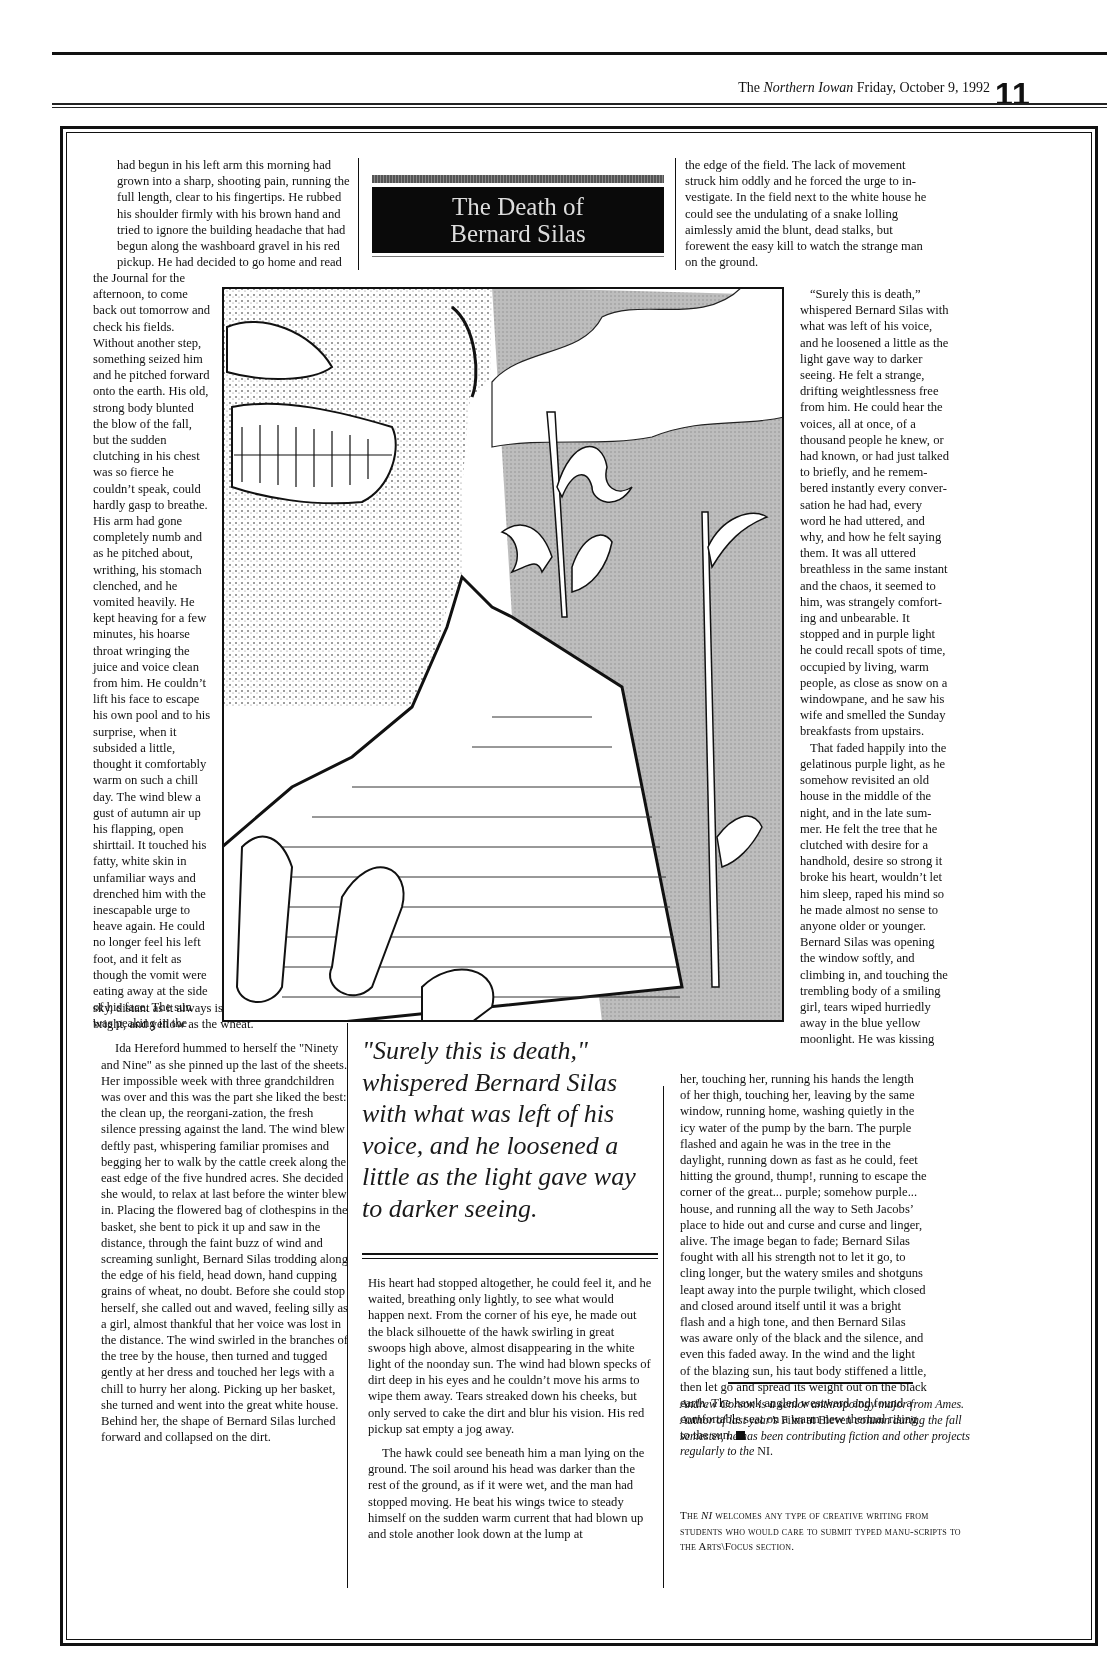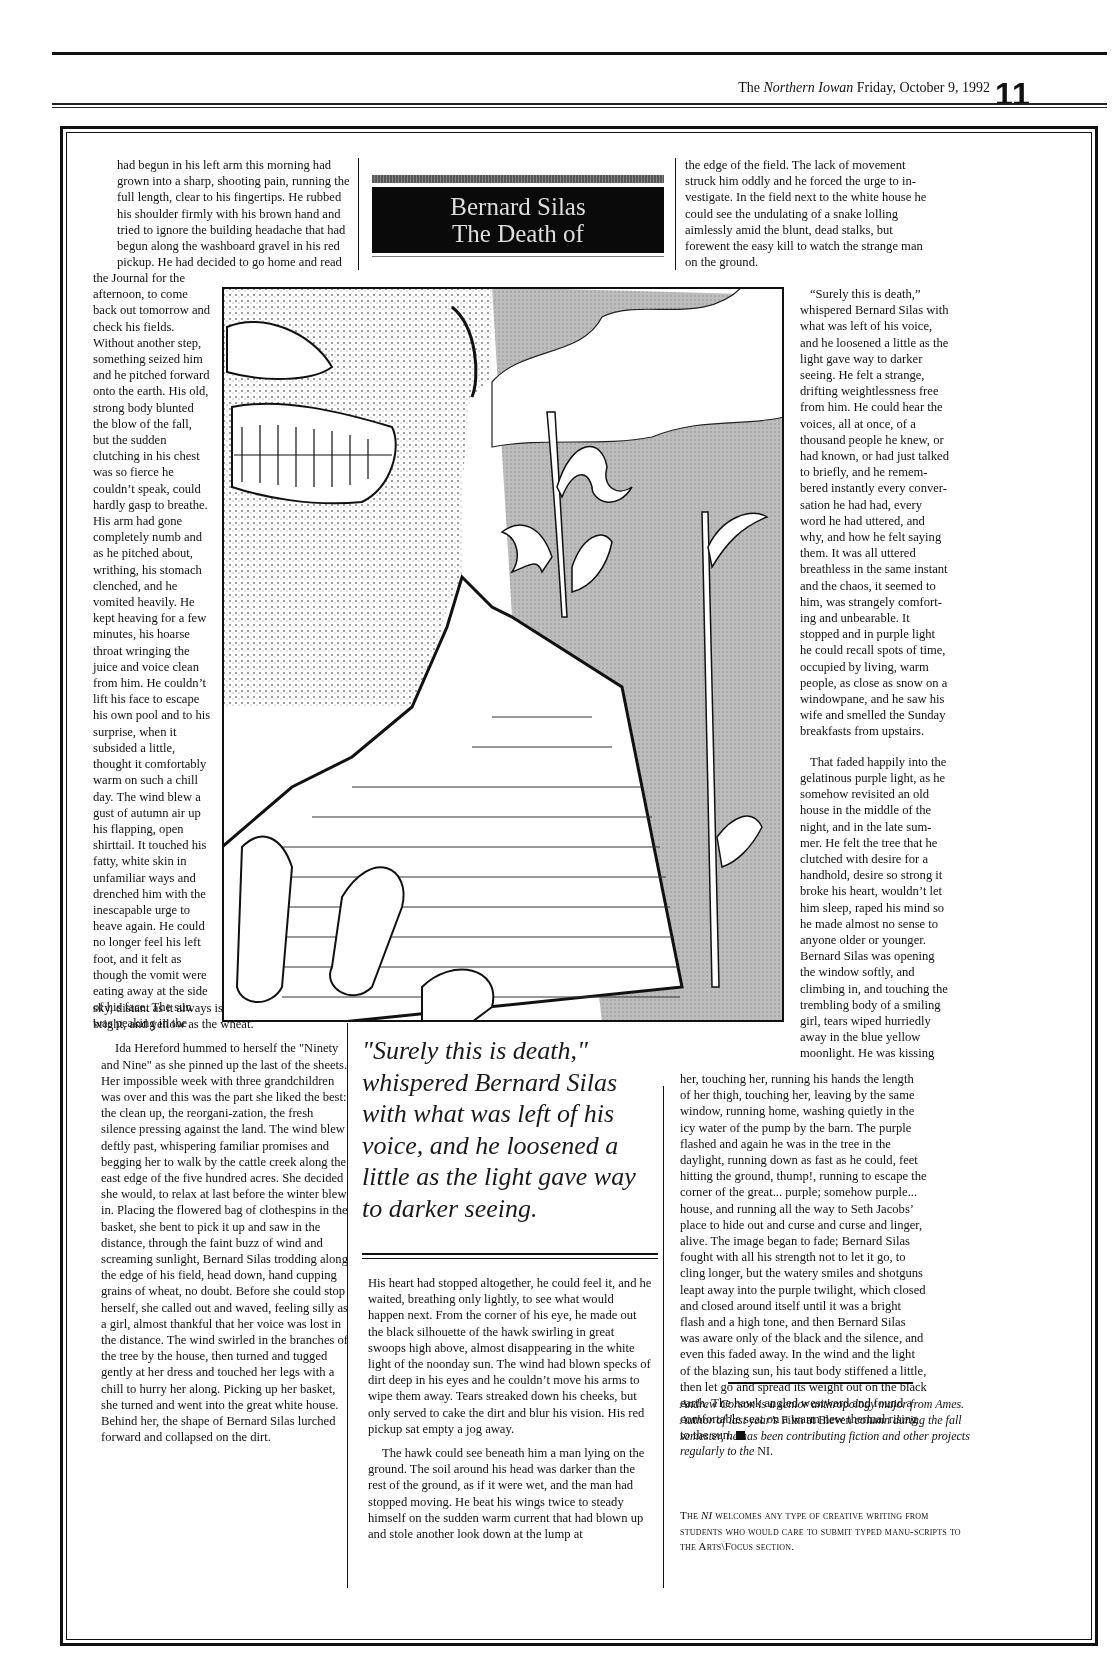--- a/index.html
+++ b/index.html
@@ -115,22 +115,22 @@
   <p class="indent">Ida Hereford hummed to herself the "Ninety and Nine" as she pinned up the last of the sheets. Her impossible week with three grandchildren was over and this was the part she liked the best: the clean up, the reorgani-zation, the fresh silence pressing against the land. The wind blew deftly past, whispering familiar promises and begging her to walk by the cattle creek along the east edge of the five hundred acres. She decided she would, to relax at last before the winter blew in. Placing the flowered bag of clothespins in the basket, she bent to pick it up and saw in the distance, through the faint buzz of wind and screaming sunlight, Bernard Silas trodding along the edge of his field, head down, hand cupping grains of wheat, no doubt. Before she could stop herself, she called out and waved, feeling silly as a girl, almost thankful that her voice was lost in the distance. The wind swirled in the branches of the tree by the house, then turned and tugged gently at her dress and touched her legs with a chill to hurry her along. Picking up her basket, she turned and went into the great white house. Behind her, the shape of Bernard Silas lurched forward and collapsed on the dirt.</p>
 </div>
 
 <div class="abs vrule" style="left:358px;top:158px;height:112px;"></div>
 <div class="abs vrule" style="left:675px;top:158px;height:112px;"></div>
 <div class="abs vrule" style="left:347px;top:1023px;height:565px;"></div>
 <div class="abs vrule" style="left:663px;top:1086px;height:502px;"></div>
 
 <div class="abs title-bar"></div>
 <div class="abs title-box">
+  <div>The Death of</div>
   <div>Bernard Silas</div>
-  <div>The Death of</div>
 </div>
 <div class="abs title-under"></div>
 
 <svg class="abs illus" viewBox="0 0 562 735">
   <defs>
     <pattern id="dots" width="4" height="4" patternUnits="userSpaceOnUse">
       <rect width="4" height="4" fill="#bdbdbd"></rect>
         <circle cx="1" cy="1" r="0.7" fill="#8a8a8a"></circle>
     </pattern>
     <pattern id="stipple" width="6" height="6" patternUnits="userSpaceOnUse">
@@ -223,21 +223,21 @@
     <div>and the chaos, it seemed to</div>
     <div>him, was strangely comfort-</div>
     <div>ing and unbearable. It</div>
     <div>stopped and in purple light</div>
     <div>he could recall spots of time,</div>
     <div>occupied by living, warm</div>
     <div>people, as close as snow on a</div>
     <div>windowpane, and he saw his</div>
     <div>wife and smelled the Sunday</div>
     <div>breakfasts from upstairs.</div>
-    <div style="padding-left: 10px; margin-top: 14px;">That faded happily into the</div>
+    <div style="padding-left: 10px;">That faded happily into the</div>
     <div>gelatinous purple light, as he</div>
     <div>somehow revisited an old</div>
     <div>house in the middle of the</div>
     <div>night, and in the late sum-</div>
     <div>mer. He felt the tree that he</div>
     <div>clutched with desire for a</div>
     <div>handhold, desire so strong it</div>
     <div>broke his heart, wouldn’t let</div>
     <div>him sleep, raped his mind so</div>
     <div>he made almost no sense to</div>

